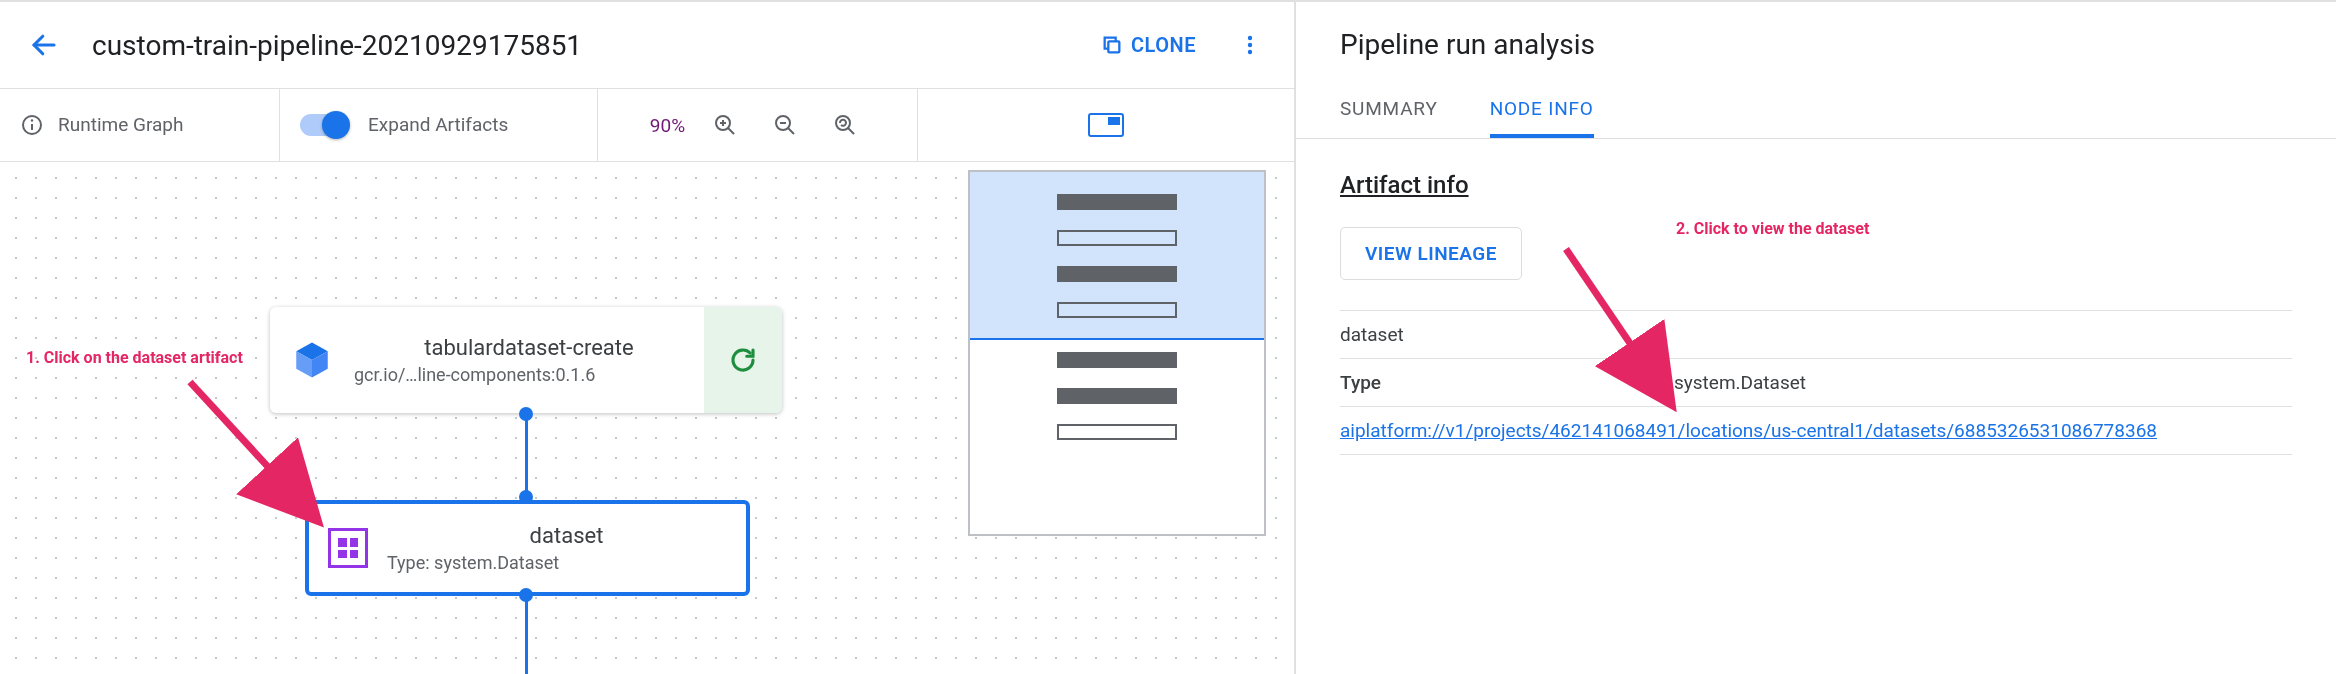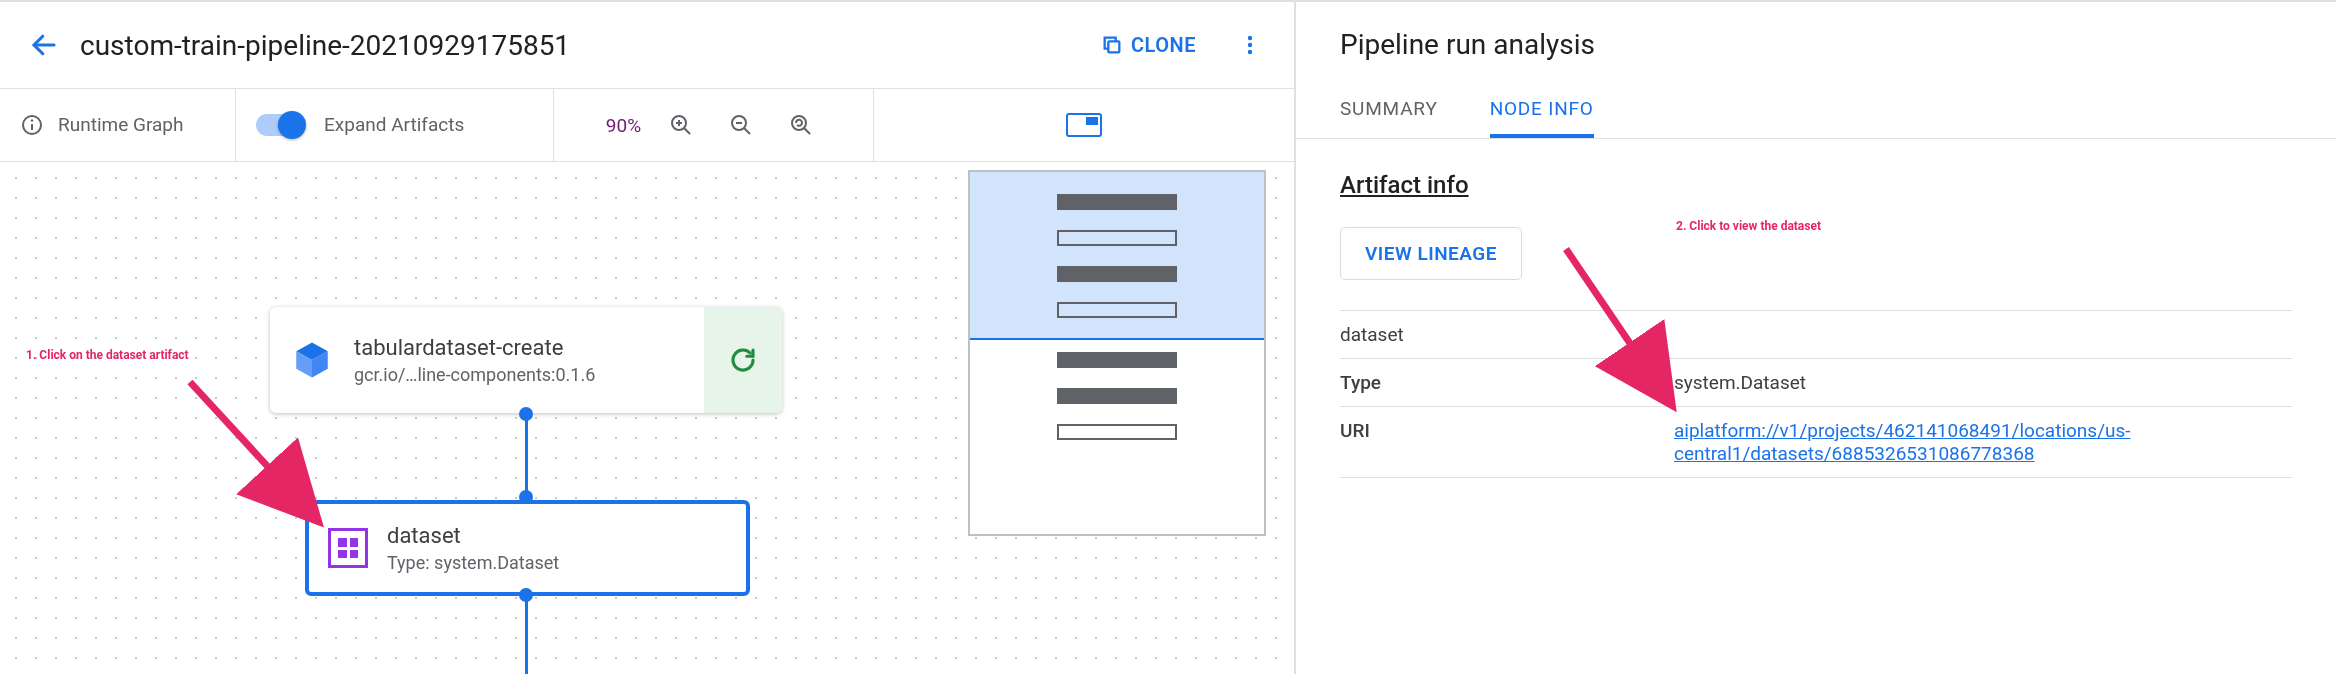--- a/index.html
+++ b/index.html
@@ -4,21 +4,21 @@
 <style>
   * { box-sizing: border-box; margin: 0; padding: 0; }
   body { font-family: "Google Sans", Roboto, Arial, sans-serif; font-size: 14px; color: #3c4043; background: #fff; }
   .app { display: flex; width: 2336px; height: 674px; border-top: 2px solid #e0e0e0; }
   .left { flex: 0 0 1296px; display: flex; flex-direction: column; border-right: 2px solid #e0e0e0; }
   .right { flex: 1; display: flex; flex-direction: column; }
 
   
   .l-header { display: flex; align-items: center; height: 86px; padding: 0 20px; position: relative; }
   .back-btn { width: 48px; height: 48px; display: flex; align-items: center; justify-content: center; cursor: pointer; }
-  .title { font-size: 28px; color: #202124; margin-left: 12px; flex: 1; }
+  .title { font-size: 28px; color: #202124; margin-left: 24px; flex: 1; }
   .clone-btn { display: flex; align-items: center; gap: 8px; color: #1a73e8; font-weight: 600; font-size: 20px; letter-spacing: 0.5px; cursor: pointer; padding: 10px 14px; }
   .more-btn { width: 48px; height: 48px; display: flex; align-items: center; justify-content: center; cursor: pointer; margin-left: 16px; }
 
   
   .l-toolbar { display: flex; align-items: stretch; height: 74px; border-top: 1px solid #e0e0e0; border-bottom: 1px solid #e0e0e0; }
   .tool-seg { display: flex; align-items: center; padding: 0 20px; border-right: 1px solid #e0e0e0; gap: 14px; }
   .tool-seg.no-br { border-right: none; }
   .seg-text { font-size: 19px; color: #5f6368; line-height: 1.25; }
   .steps-icon { color: #1e8e3e; }
   .toggle { width: 48px; height: 22px; background: #aecbfa; border-radius: 11px; position: relative; cursor: pointer; }
@@ -28,21 +28,21 @@
   .minimap-btn { width: 36px; height: 24px; border: 2px solid #1a73e8; border-radius: 3px; position: relative; cursor: pointer; }
   .minimap-btn::after { content: ""; position: absolute; right: 2px; top: 2px; width: 12px; height: 8px; background: #1a73e8; }
 
   
   .canvas { flex: 1; position: relative; background-image: radial-gradient(circle, #c4c7cc 1.5px, transparent 1.5px); background-size: 20px 20px; background-position: 6px 6px; overflow: hidden; }
 
   .node { position: absolute; background: #fff; border-radius: 6px; display: flex; align-items: center; }
   .node-task { left: 270px; top: 145px; width: 512px; height: 106px; box-shadow: 0 1px 4px rgba(0,0,0,0.25); }
   .node-task-icon { width: 84px; display: flex; align-items: center; justify-content: center; }
   .node-body { flex: 1; padding: 6px 0; }
-  .node-title { font-size: 22px; color: #3c4043; }
+  .node-title { font-size: 22px; color: #3c4043; text-align: center; }
   .node-sub { font-size: 18px; color: #5f6368; margin-top: 4px; }
   .node-status { width: 78px; height: 100%; background: #e6f4ea; display: flex; align-items: center; justify-content: center; border-top-right-radius: 6px; border-bottom-right-radius: 6px; }
 
   .node-artifact { left: 305px; top: 338px; width: 445px; height: 96px; border: 4px solid #1a73e8; border-radius: 6px; }
   .artifact-icon-wrap { width: 78px; display: flex; align-items: center; justify-content: center; }
   .artifact-icon { width: 40px; height: 40px; border: 3px solid #9334e6; display: flex; align-items: center; justify-content: center; }
   .artifact-icon-inner { width: 20px; height: 20px; display: grid; grid-template-columns: 1fr 1fr; grid-template-rows: 1fr 1fr; gap: 3px; }
   .artifact-icon-inner span { background: #9334e6; }
 
   .edge { position: absolute; background: #1a73e8; }
@@ -54,21 +54,21 @@
   .dot3 { left: 519px; top: 426px; }
 
   
   .minimap { position: absolute; right: 28px; top: 8px; width: 298px; height: 366px; border: 2px solid #bdc1c6; background: #fff; }
   .minimap-view { position: absolute; left: 0; top: 0; right: 0; height: 168px; background: #d2e3fc; border: 2px solid #1a73e8; border-top: none; border-left: none; border-right: none; }
   .mm-row { position: absolute; left: 50%; transform: translateX(-50%); width: 120px; height: 16px; }
   .mm-solid { background: #5f6368; }
   .mm-outline { border: 2px solid #5f6368; }
 
   
-  .anno { position: absolute; color: #e52665; font-weight: 700; font-size: 12px; }
+  .anno { position: absolute; color: #e52665; font-weight: 700; font-size: 16px; }
   .anno1 { left: 26px; top: 186px; }
   .arrow { position: absolute; }
 
   
   .r-header { padding: 26px 44px 10px 44px; }
   .r-title { font-size: 28px; color: #202124; font-weight: 400; }
   .r-tabs { display: flex; padding: 12px 44px 0 44px; border-bottom: 1px solid #e0e0e0; gap: 52px; }
   .tab { font-size: 19px; font-weight: 400; letter-spacing: 0.8px; color: #5f6368; padding: 14px 0; cursor: pointer; border-bottom: 4px solid transparent; }
   .tab.active { color: #1a73e8; border-bottom-color: #1a73e8; }
   .r-body { padding: 32px 44px; position: relative; }
@@ -106,21 +106,21 @@
       <div class="more-btn">
         <svg width="24" height="24" viewBox="0 0 24 24" fill="#1a73e8">
             <circle cx="12" cy="5" r="2.2"></circle>
             <circle cx="12" cy="12" r="2.2"></circle>
             <circle cx="12" cy="19" r="2.2"></circle>
           </svg>
       </div>
     </div>
 
     <div class="l-toolbar">
-      <div class="tool-seg" style="width:236px;">
+      <div class="tool-seg" style="width:280px;">
         <svg width="24" height="24" viewBox="0 0 24 24" fill="none" stroke="#5f6368" stroke-width="2">
             <circle cx="12" cy="12" r="9"></circle>
             <line x1="12" y1="11" x2="12" y2="17"></line>
             <circle cx="12" cy="7.5" r="1.2" fill="#5f6368" stroke="none"></circle>
           </svg>
         <div class="seg-text">Runtime Graph</div>
       </div>
       <div class="tool-seg" style="width:318px; gap:20px;">
         <div class="toggle"></div>
         <div class="seg-text">Expand Artifacts</div>
@@ -248,19 +248,18 @@
 
       <div class="info-table">
         <div class="info-row">
           <div class="info-val">dataset</div>
         </div>
         <div class="info-row">
           <div class="info-label">Type</div>
           <div class="info-val">system.Dataset</div>
         </div>
         <div class="info-row">
-          <div class="info-label">URI</div>
           <div class="info-val"><a>aiplatform://v1/projects/462141068491/locations/us-central1/datasets/6885326531086778368</a></div>
         </div>
       </div>
     </div>
   </div>
 </div>
 
 </body></html>

